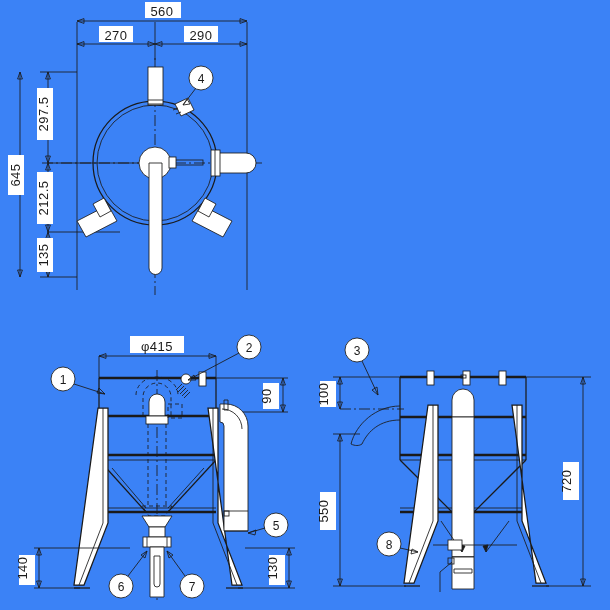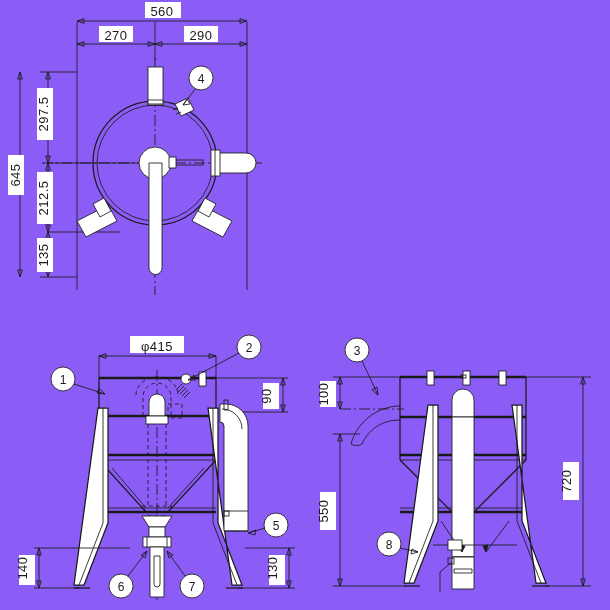--- a/index.html
+++ b/index.html
@@ -8,21 +8,21 @@
     padding: 0;
     background: #ffffff;
   }
   body {
     font-family: "Liberation Sans", sans-serif;
   }
   #sheet {
     position: relative;
     width: 610px;
     height: 610px;
-    background: #8b5cf6;
+    background: #3b82f6;
     overflow: hidden;
   }
   #sheet svg {
     position: absolute;
     top: 0;
     left: 0;
     display: block;
   }
   text {
     font-family: "Liberation Sans", sans-serif;

